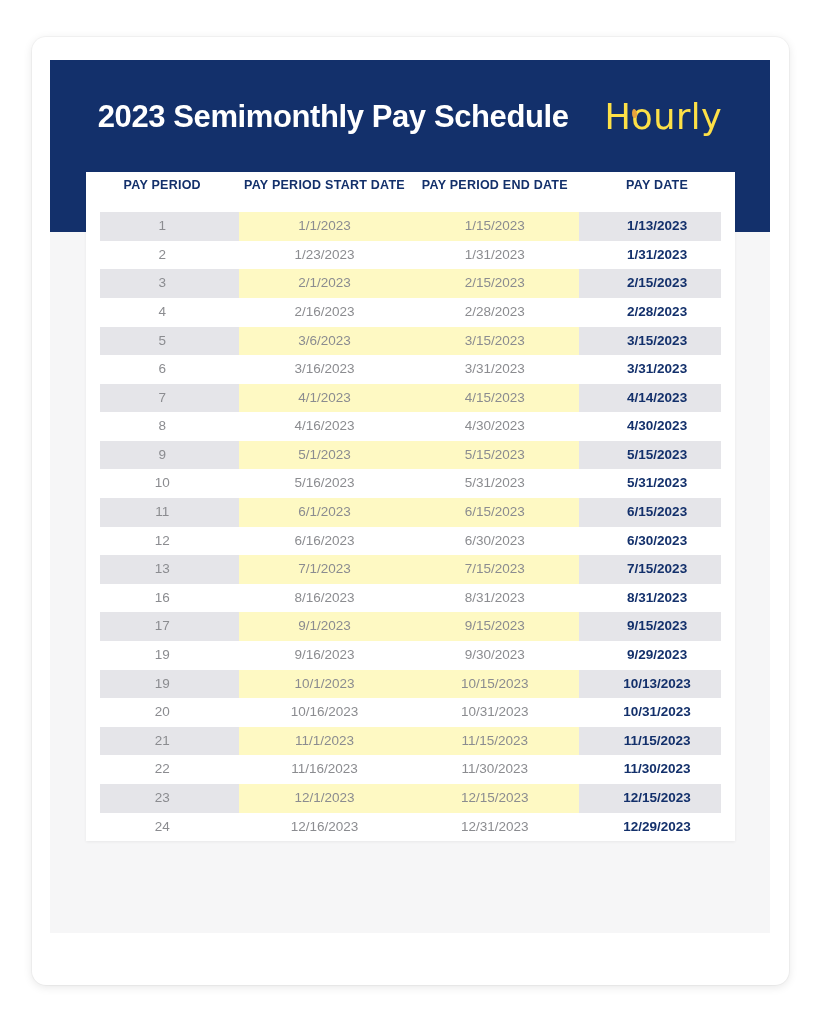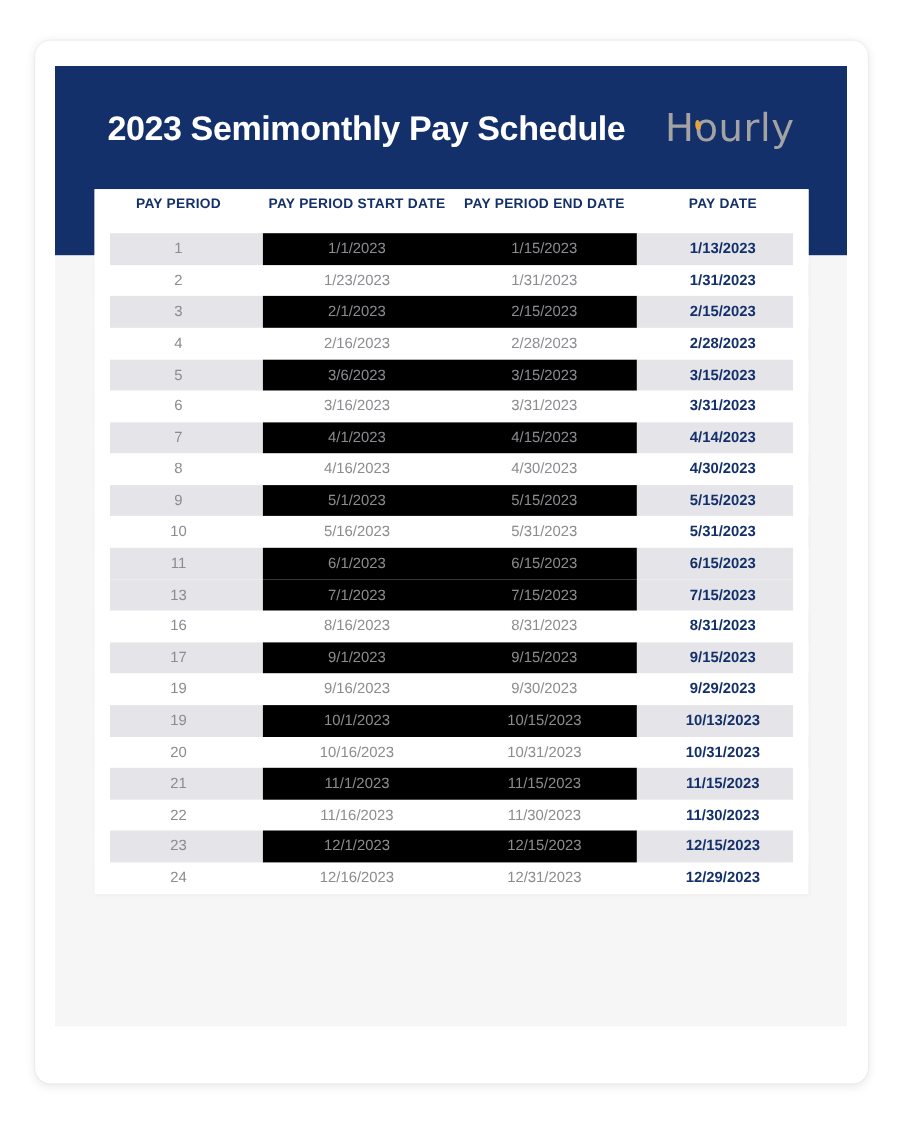--- a/index.html
+++ b/index.html
@@ -64,21 +64,21 @@
   .banner-title {
     color: #ffffff;
     font-size: 31px;
     font-weight: bold;
     letter-spacing: -0.4px;
     white-space: nowrap;
     font-family: "Liberation Sans", sans-serif;
   }
   .brand {
     position: relative;
-    color: #a3a3a3;
+    color: #fde047;
     font-size: 35px;
     font-weight: 400;
     letter-spacing: 0.5px;
     white-space: nowrap;
     font-family: "DejaVu Sans", sans-serif;
   }
   .brand-dot {
     position: absolute;
     left: 27px;
     top: 12px;
@@ -124,21 +124,21 @@
     color: #8b8c90;
     font-weight: 400;
     line-height: 28.6px;
     white-space: nowrap;
   }
   table.schedule td.paydate {
     color: #13306b;
     font-weight: bold;
   }
   tr.shaded td {
-    background: #000000;
+    background: #fef9c3;
   }
   
   tr.shaded td:first-child {
     background: linear-gradient(to right, #ffffff 0px, #ffffff 14px, #e5e5e9 14px);
   }
   tr.shaded td:last-child {
     background: linear-gradient(to left, #ffffff 0px, #ffffff 14px, #e5e5e9 14px);
   }
 
   col.c1 { width: 23.5%; }
@@ -239,20 +239,26 @@
             <td>5/16/2023</td>
             <td>5/31/2023</td>
             <td class="paydate">5/31/2023</td>
           </tr>
           <tr class="shaded">
             <td>11</td>
             <td>6/1/2023</td>
             <td>6/15/2023</td>
             <td class="paydate">6/15/2023</td>
           </tr>
+          <tr>
+            <td>12</td>
+            <td>6/16/2023</td>
+            <td>6/30/2023</td>
+            <td class="paydate">6/30/2023</td>
+          </tr>
           <tr class="shaded">
             <td>13</td>
             <td>7/1/2023</td>
             <td>7/15/2023</td>
             <td class="paydate">7/15/2023</td>
           </tr>
           <tr>
             <td>16</td>
             <td>8/16/2023</td>
             <td>8/31/2023</td>

